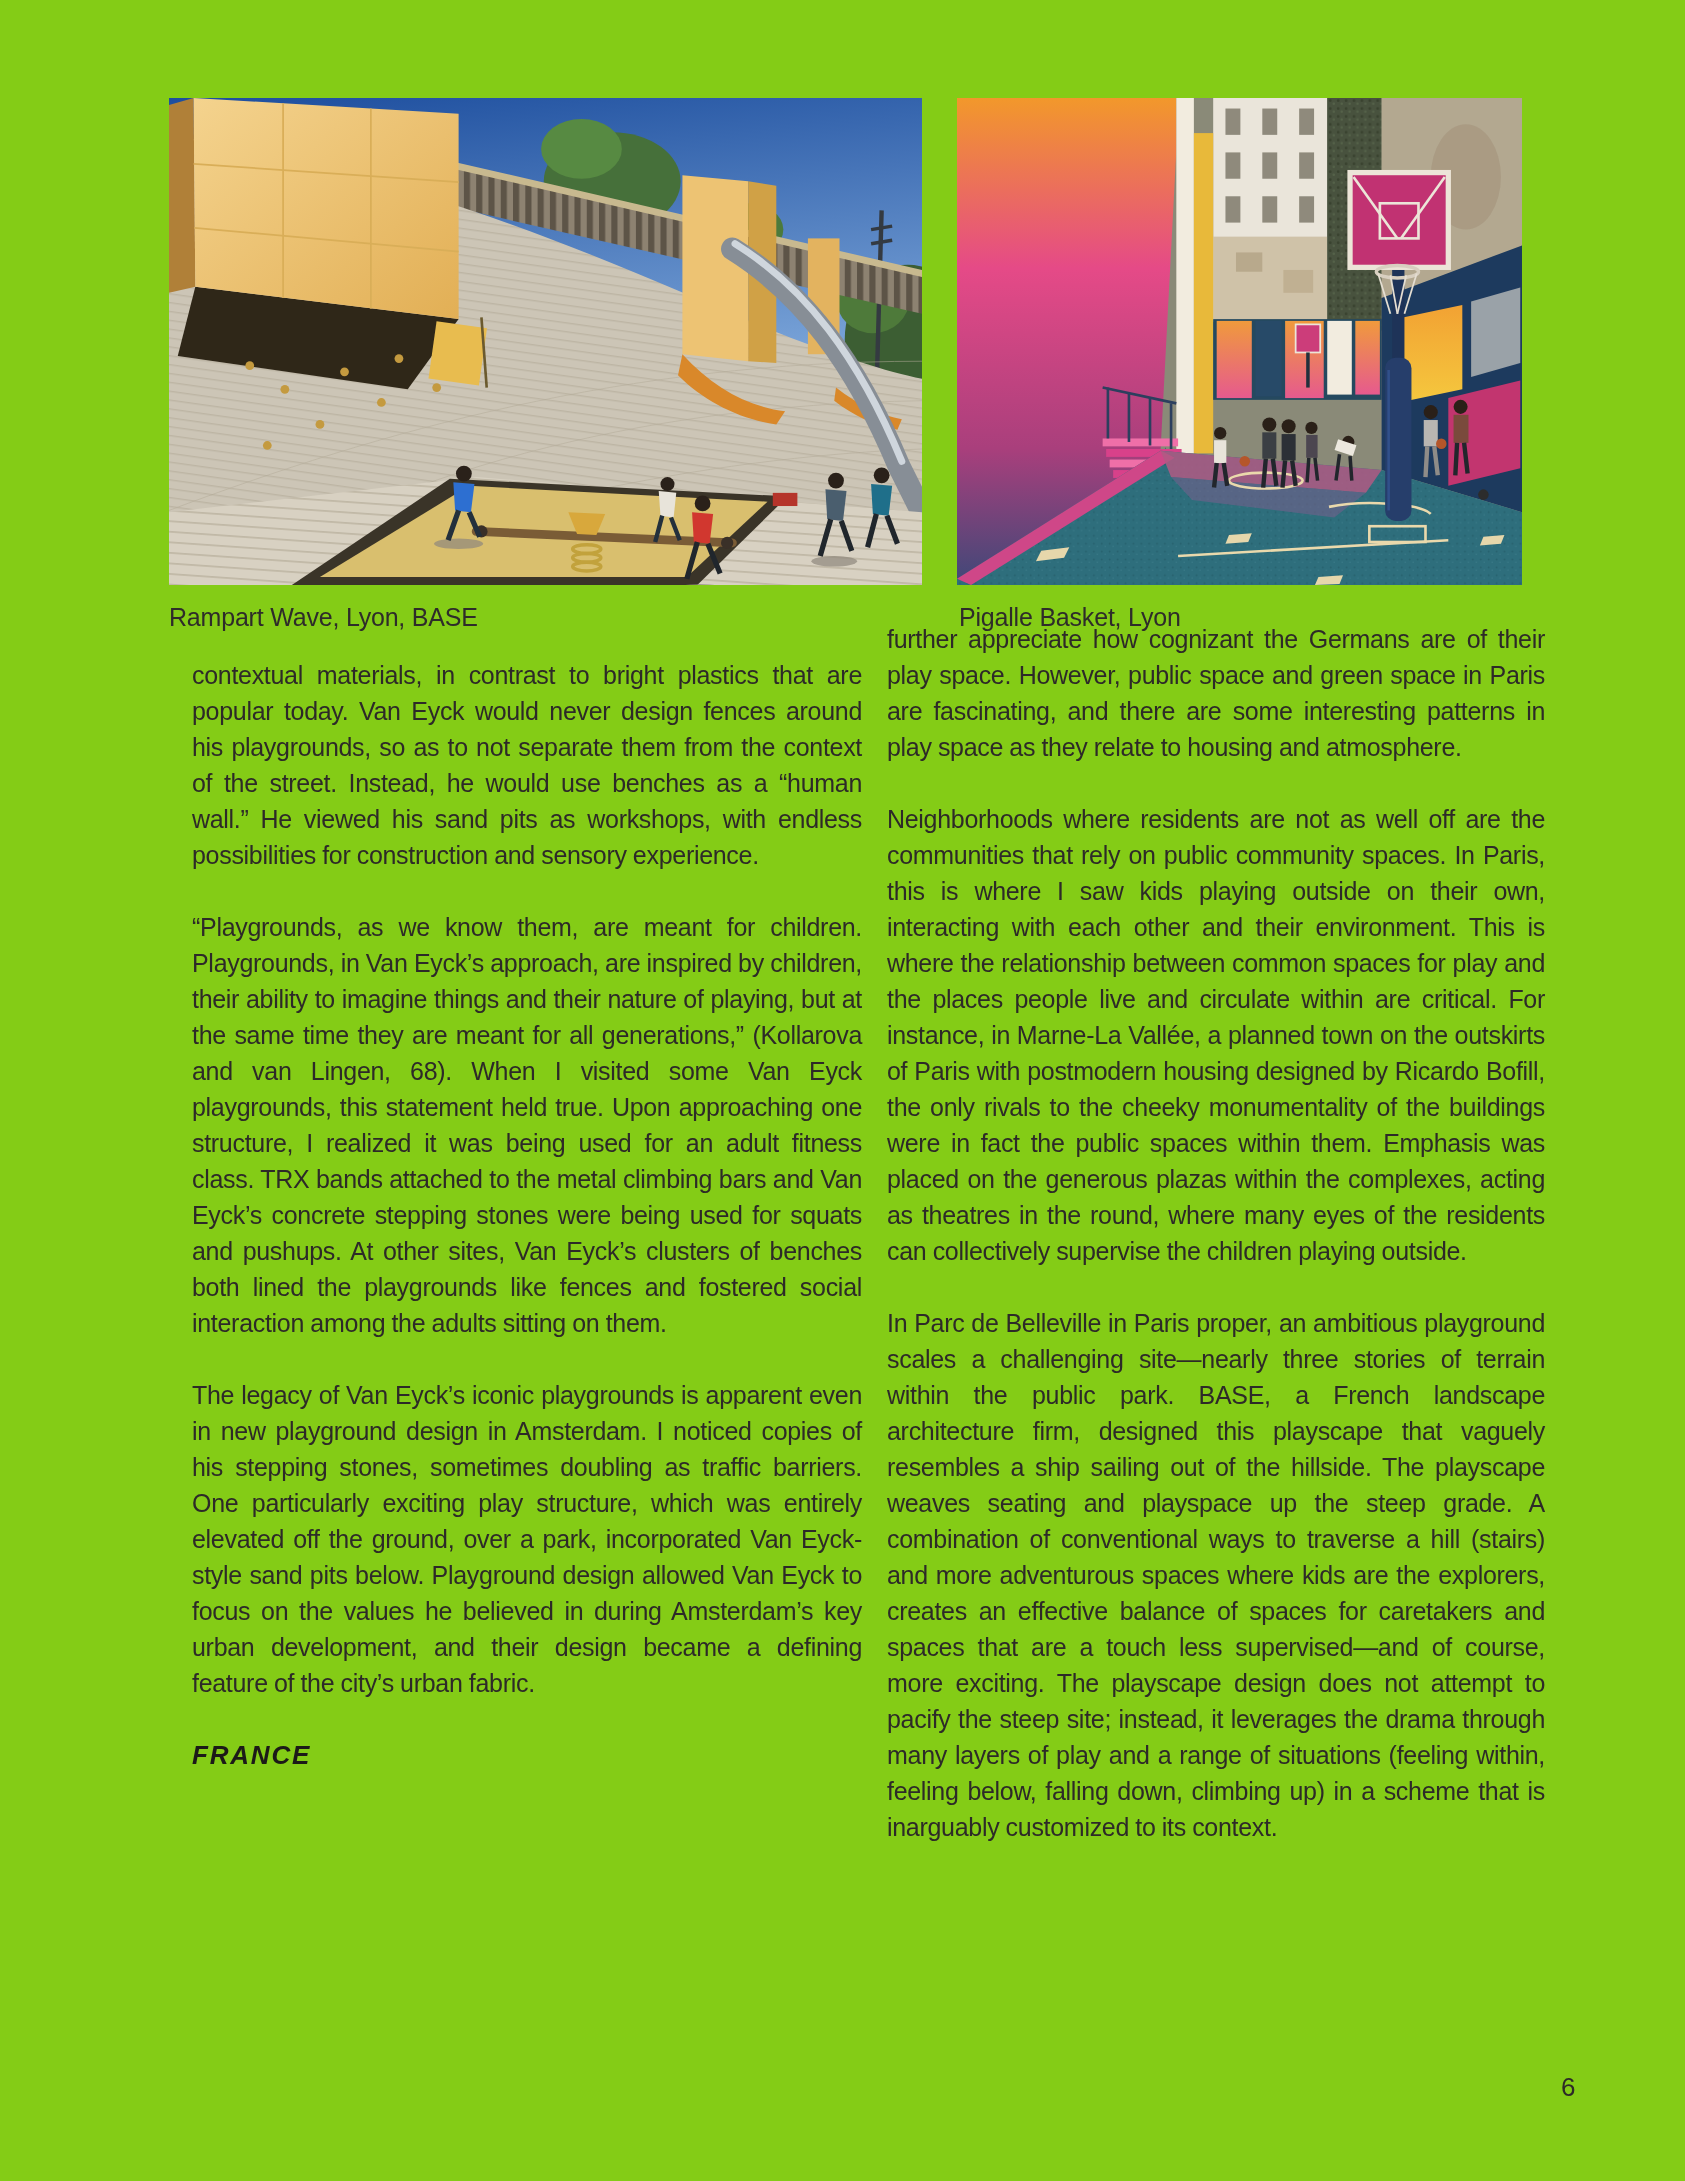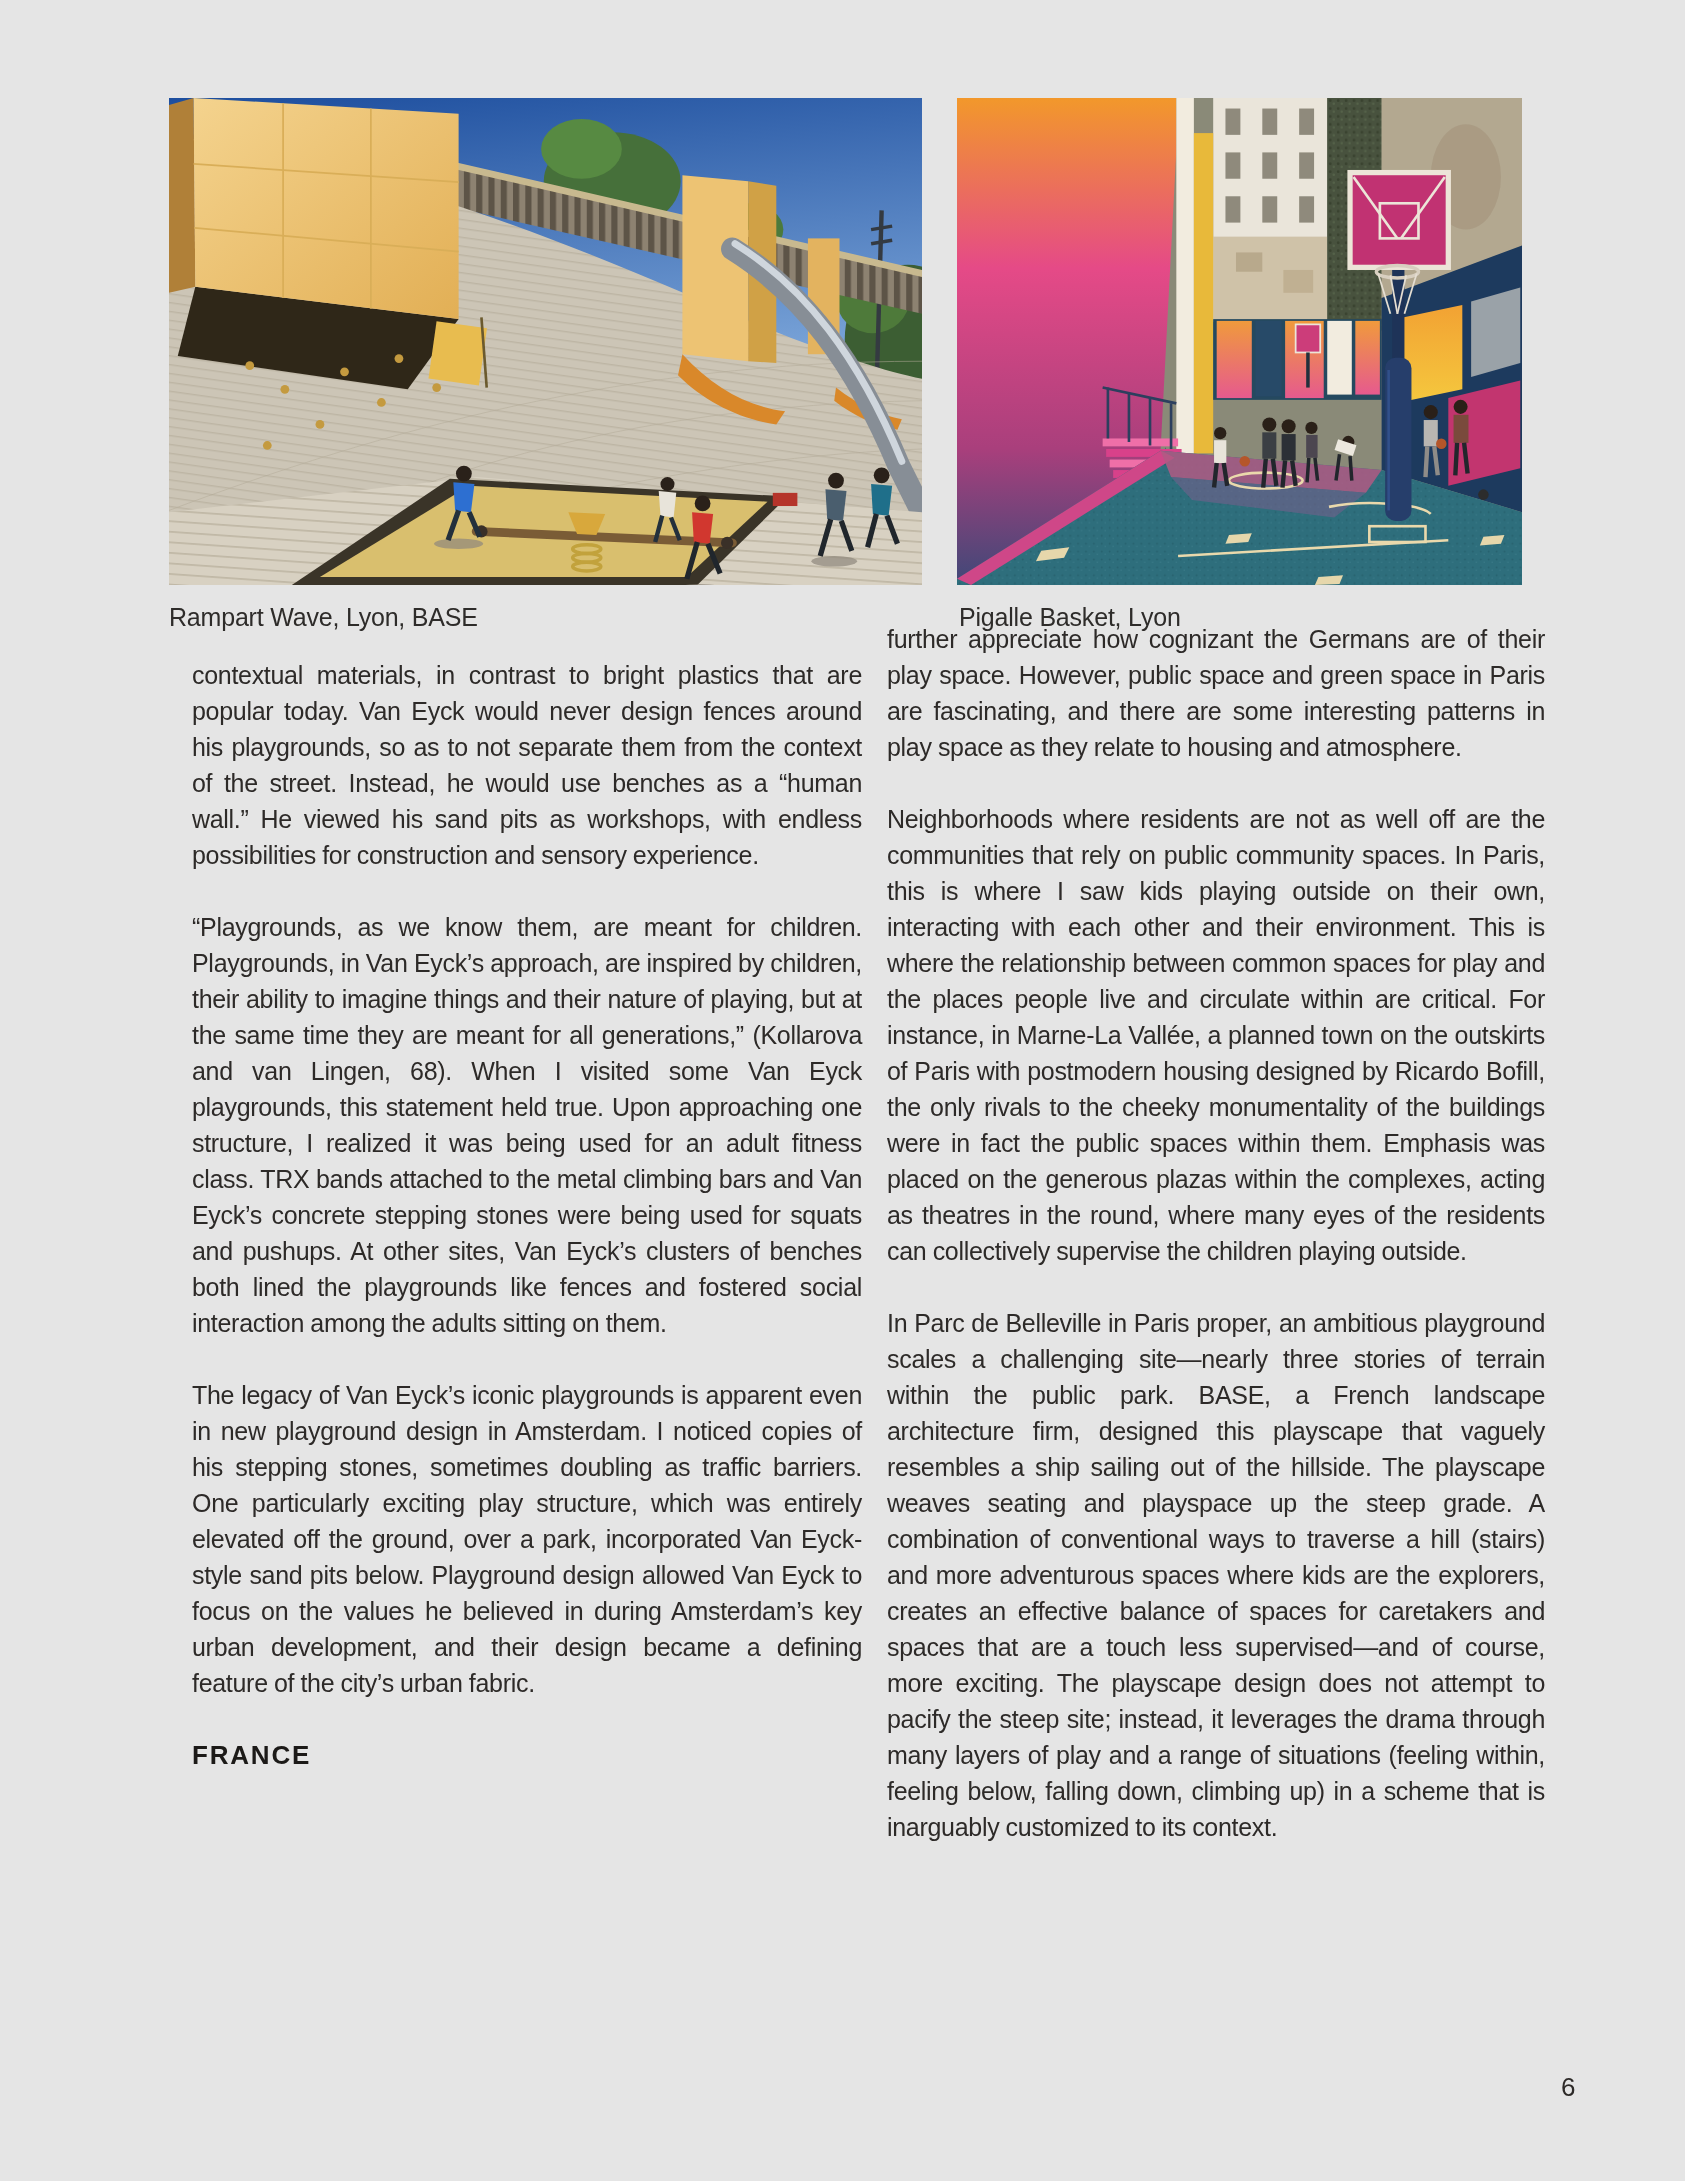--- a/index.html
+++ b/index.html
@@ -1,42 +1,42 @@
 <!DOCTYPE html>
 <html style="font-size:14px"><head>
 <meta charset="utf-8">
 <style>
   html,body{margin:0;padding:0;}
   body{
     width:1685px;height:2181px;position:relative;background:#ffffff;
     font-family:"Liberation Sans","DejaVu Sans",sans-serif;
     -webkit-font-smoothing:antialiased;
   }
-  .page{position:absolute;inset:0;background:#e5e5e5;}
+  .page{position:absolute;inset:0;background:#84cc16;}
   .photo{position:absolute;overflow:hidden;background:#dcd8cf;}
   .photo svg{display:block;width:100%;height:100%;}
   #photo-left{left:169px;top:98px;width:753px;height:487px;}
   #photo-right{left:957px;top:98px;width:565px;height:487px;}
   .caption{
     position:absolute;font-size:25px;line-height:30px;
     color:#2e2c2a;letter-spacing:-0.2px;white-space:nowrap;
   }
   #caption-left{left:169px;top:602px;}
   #caption-right{left:959px;top:602px;}
   .col{
     position:absolute;font-size:25px;line-height:36px;color:#2d2a28;
     text-align:justify;letter-spacing:-0.3px;word-spacing:-0.4px;margin-left:23px;
   }
   .col p{margin:0 0 36px 0;}
   .col p:last-child{margin-bottom:0;}
   #col-left{left:169px;top:657px;width:670px;}
   #col-right{left:864px;top:621px;width:658px;}
   h2.section{
     font-size:26px;font-weight:bold;letter-spacing:1.8px;color:#1c1a18;
-    margin:0;line-height:36px;text-align:left;
+    margin:0;line-height:36px;text-align:left;font-style:italic;
   }
   .page-number{
     position:absolute;left:1561px;top:2072px;font-size:26px;color:#2d2a28;
   }
 </style>
 </head>
 <body>
 
 <div class="page">
 

